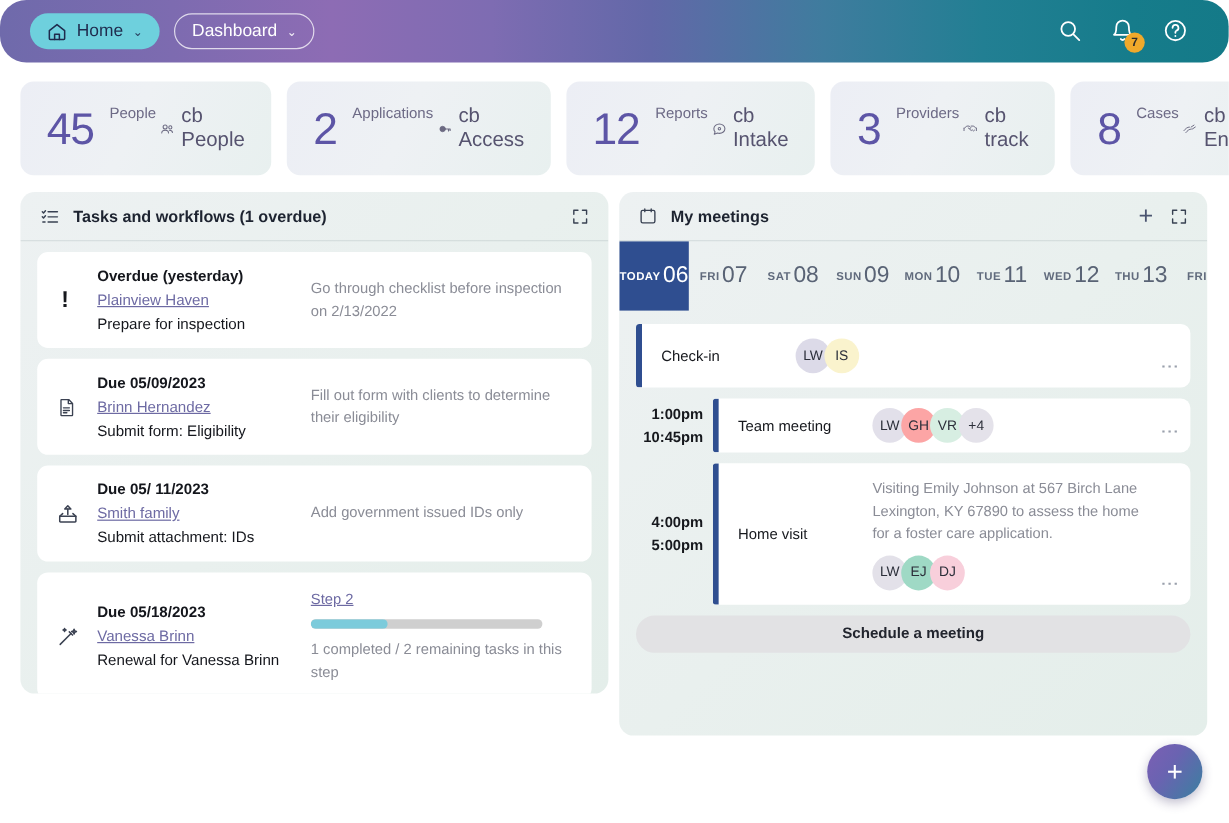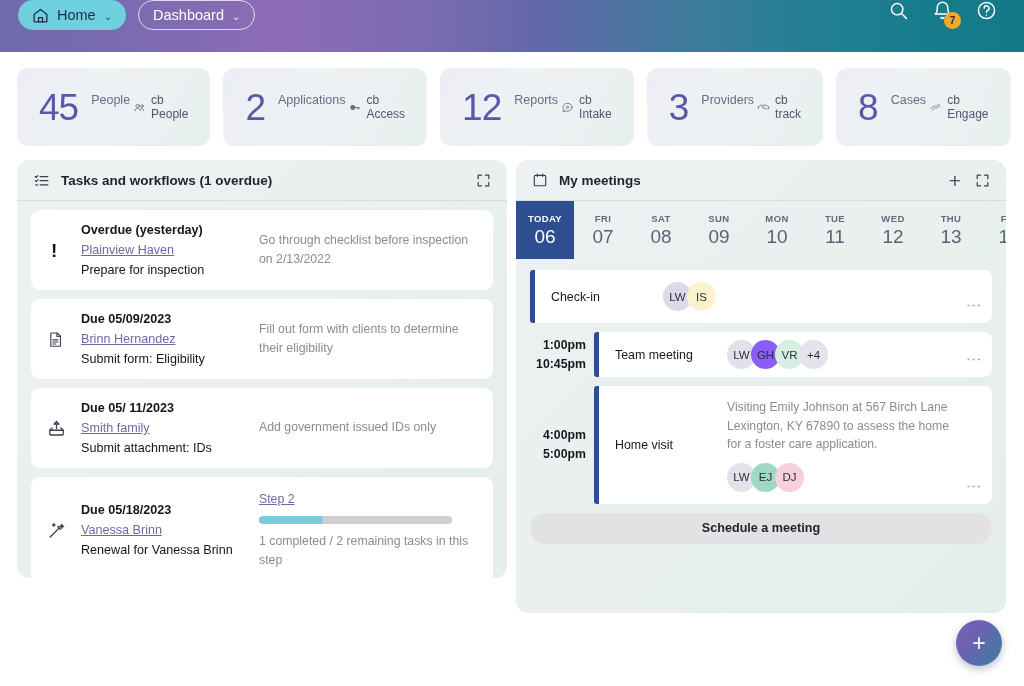--- a/index.html
+++ b/index.html
@@ -8,22 +8,23 @@
     background: #ffffff;
     font-family: "Liberation Sans", sans-serif;
     overflow: hidden;
   }
 
   
   .topbar {
     position: relative;
     height: 52px;
     background: linear-gradient(90deg, #6f6aab 0%, #7d6bb0 14%, #8d6cb4 27%, #7e6cb2 40%, #6268a8 53%, #3f7c9e 67%, #227f93 80%, #167c8b 92%, #147a88 100%);
-    display: flex; align-items: flex-start;
-    padding: 0 18px;
+    display: flex; align-items: center;
+    padding: 0 25px;
+    border-radius: 22px;
   }
   .chip {
     display: flex; align-items: center; gap: 8px;
     height: 30px; padding: 0 14px;
     border-radius: 16px;
     font-size: 14.5px;
     white-space: nowrap;
   }
   .chip-home {
     background: #6ed0dd;
@@ -67,21 +68,21 @@
     padding: 0 22px;
     gap: 13px;
   }
   .stat-num {
     font-size: 37px; color: #5d55a6; font-weight: 300;
     line-height: 1; letter-spacing: -1px;
   }
   .stat-txt { display: flex; flex-direction: row; gap: 3px; }
   .stat-label { font-size: 12.5px; color: #6d6a86; }
   .stat-sub {
-    font-size: 12px; color: #56536f;
+    font-size: 17px; color: #56536f;
     display: flex; align-items: center; gap: 5px;
   }
   .stat-sub svg { display: block; opacity: .85; }
 
   
   .main {
     display: flex; gap: 9px;
     padding: 14px 17px 0 17px;
   }
   .panel {
@@ -128,21 +129,21 @@
 
   
   .plus-btn { font-size: 21px; color: #4a5470; line-height: 1; cursor:pointer; font-weight: 300;}
   .days {
     display: flex;
     height: 58px;
     overflow: hidden;
   }
   .day {
     width: 58px; flex: 0 0 58px;
-    display: flex; flex-direction: column;
+    display: flex; flex-direction: row;
     align-items: center; justify-content: center;
     gap: 2px; cursor: pointer;
   }
   .day .dw { font-size: 9.5px; font-weight: 700; color: #616b7d; letter-spacing: .4px; }
   .day .dn { font-size: 19px; color: #596375; font-weight: 400; }
   .day.today { background: #2f4e90; }
   .day.today .dw, .day.today .dn { color: #ffffff; }
 
   .meet-list { padding: 11px 14px 0 14px; }
   .meet-row { display: flex; align-items: stretch; margin-bottom: 9px; }
@@ -517,21 +518,21 @@
         <div class="meet-row inline">
           <div class="meet-time">
             <span>1:00pm</span>
             <span>10:45pm</span>
           </div>
           <div class="meet-card">
             <div class="meet-name">Team meeting</div>
             <div class="meet-body">
               <div class="avatars">
                 <span class="av" id="av-1-0" style="background: rgb(226, 224, 234);">LW</span>
-                <span class="av" id="av-1-1" style="background: #8b5cf6;">GH</span>
+                <span class="av" id="av-1-1" style="background: #fca5a5;">GH</span>
                 <span class="av" id="av-1-2" style="background: rgb(215, 238, 226);">VR</span>
                 <span class="av" id="av-1-3" style="background: rgb(228, 226, 234);">+4</span>
               </div>
             </div>
             <span class="kebab">⋮</span>
           </div>
         </div>
 
         <div class="meet-row">
           <div class="meet-time">

